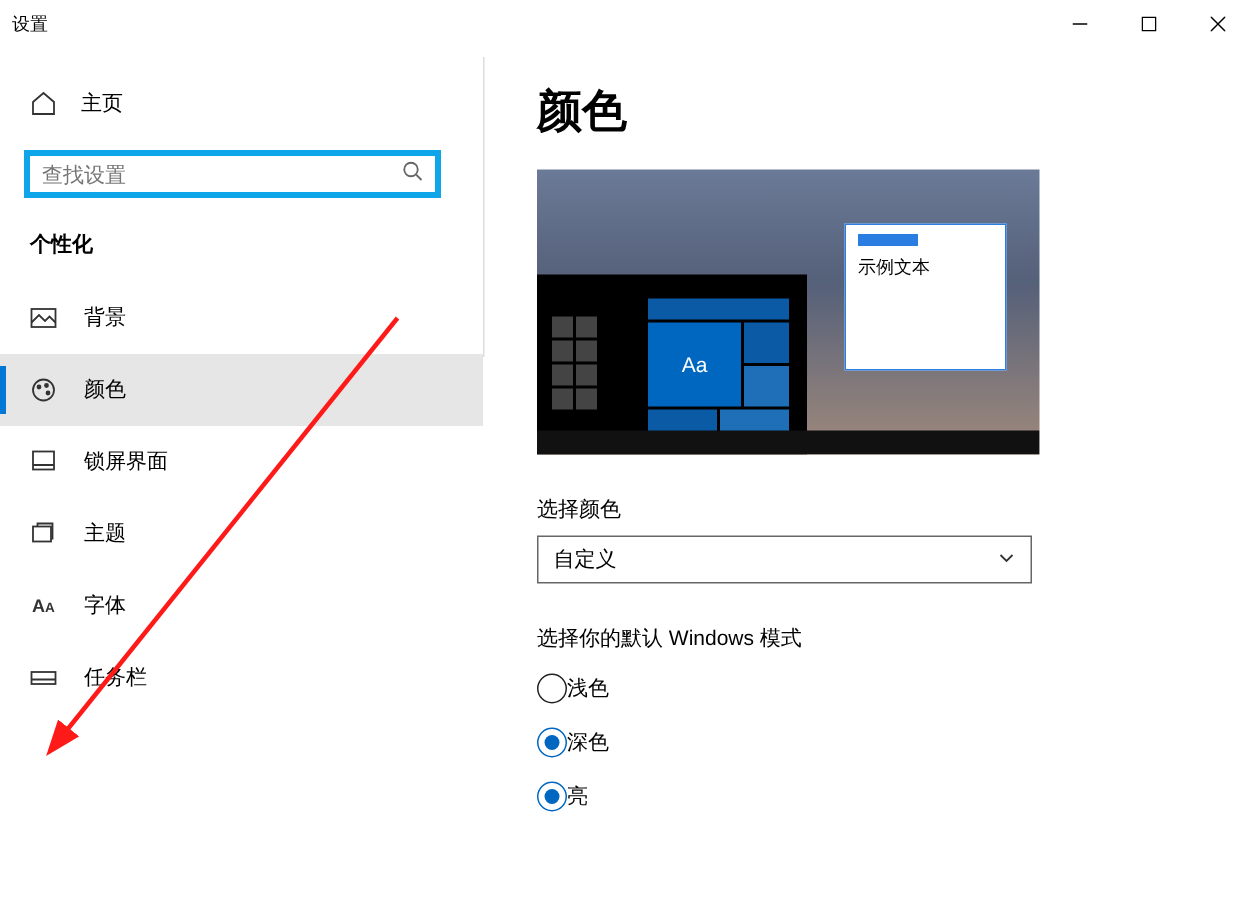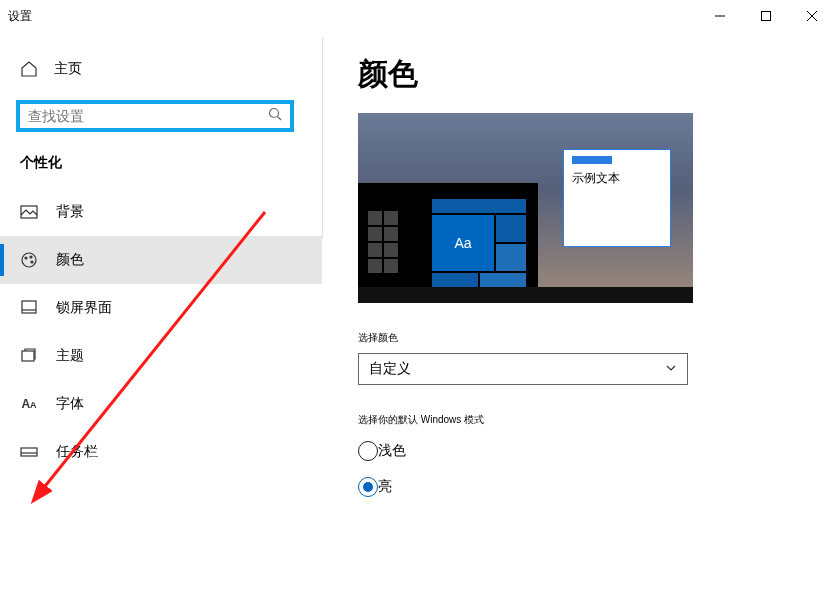--- a/index.html
+++ b/index.html
@@ -33,21 +33,21 @@
   .tile-big { position:absolute; left:14px; top:20px; width:62px; height:56px; background:#0067c0; display:flex;align-items:center;justify-content:center;color:#fff;font-size:14px;}
   .tile-a{position:absolute;left:78px;top:20px;width:30px;height:27px;background:#0b5aa6;}
   .tile-b{position:absolute;left:78px;top:49px;width:30px;height:27px;background:#1e6fb8;}
   .tile-c{position:absolute;left:14px;top:78px;width:46px;height:18px;background:#0b5aa6;}
   .tile-d{position:absolute;left:62px;top:78px;width:46px;height:18px;background:#1e6fb8;}
   .tile-top{position:absolute;left:14px;top:4px;width:94px;height:14px;background:#0b5aa6;}
   .taskbar{position:absolute;left:0;right:0;bottom:0;height:16px;background:#111;}
   .samplebox{position:absolute;right:22px;top:36px;width:108px;height:98px;background:#fff;border:1px solid #2b7de1;padding:6px 8px;}
   .samplebox .bar{height:8px;background:#2b7de1;margin-bottom:6px;width:40px;}
   .samplebox .txt{font-size:12px;}
-  .label { font-size: 10px; margin-top: 28px; margin-bottom: 8px; }
+  .label { font-size: 14px; margin-top: 28px; margin-bottom: 8px; }
   .select { width: 330px; height: 32px; border: 1px solid #666; display: flex; align-items: center; padding: 0 10px; justify-content: space-between; font-size: 14px; }
   .radio-row { display: flex; align-items: center; height: 32px; margin-top: 4px; font-size: 14px; }
   .radio { width: 20px; height: 20px; border: 1.5px solid #222; border-radius: 50%; display:flex;align-items:center;justify-content:center;}
   .radio.sel { border-color:#0067c0; }
   .radio.sel::after { content:""; width:10px;height:10px;border-radius:50%;background:#0067c0;}
   
   .arrow { position: absolute; left: 30px; top: 170px; width: 260px; height: 320px; pointer-events: none; }
 </style>
 </head>
 <body>
@@ -200,19 +200,23 @@
       <span><svg width="12" height="12" viewBox="0 0 12 12" fill="none" stroke="#333" stroke-width="1.2">
             <path d="M2 4 L6 8 L10 4"></path>
           </svg></span>
     </div>
 
     <div class="label">选择你的默认 Windows 模式</div>
     <div class="radio-row">
       <span class="radio"></span>
       <span>浅色</span>
     </div>
+    <div class="radio-row">
+      <span class="radio sel"></span>
+      <span>深色</span>
+    </div>
 
     <div class="radio-row">
       <span class="radio sel"></span>
       <span>亮</span>
     </div>
   </div>
 </div>
 
 </body></html>

